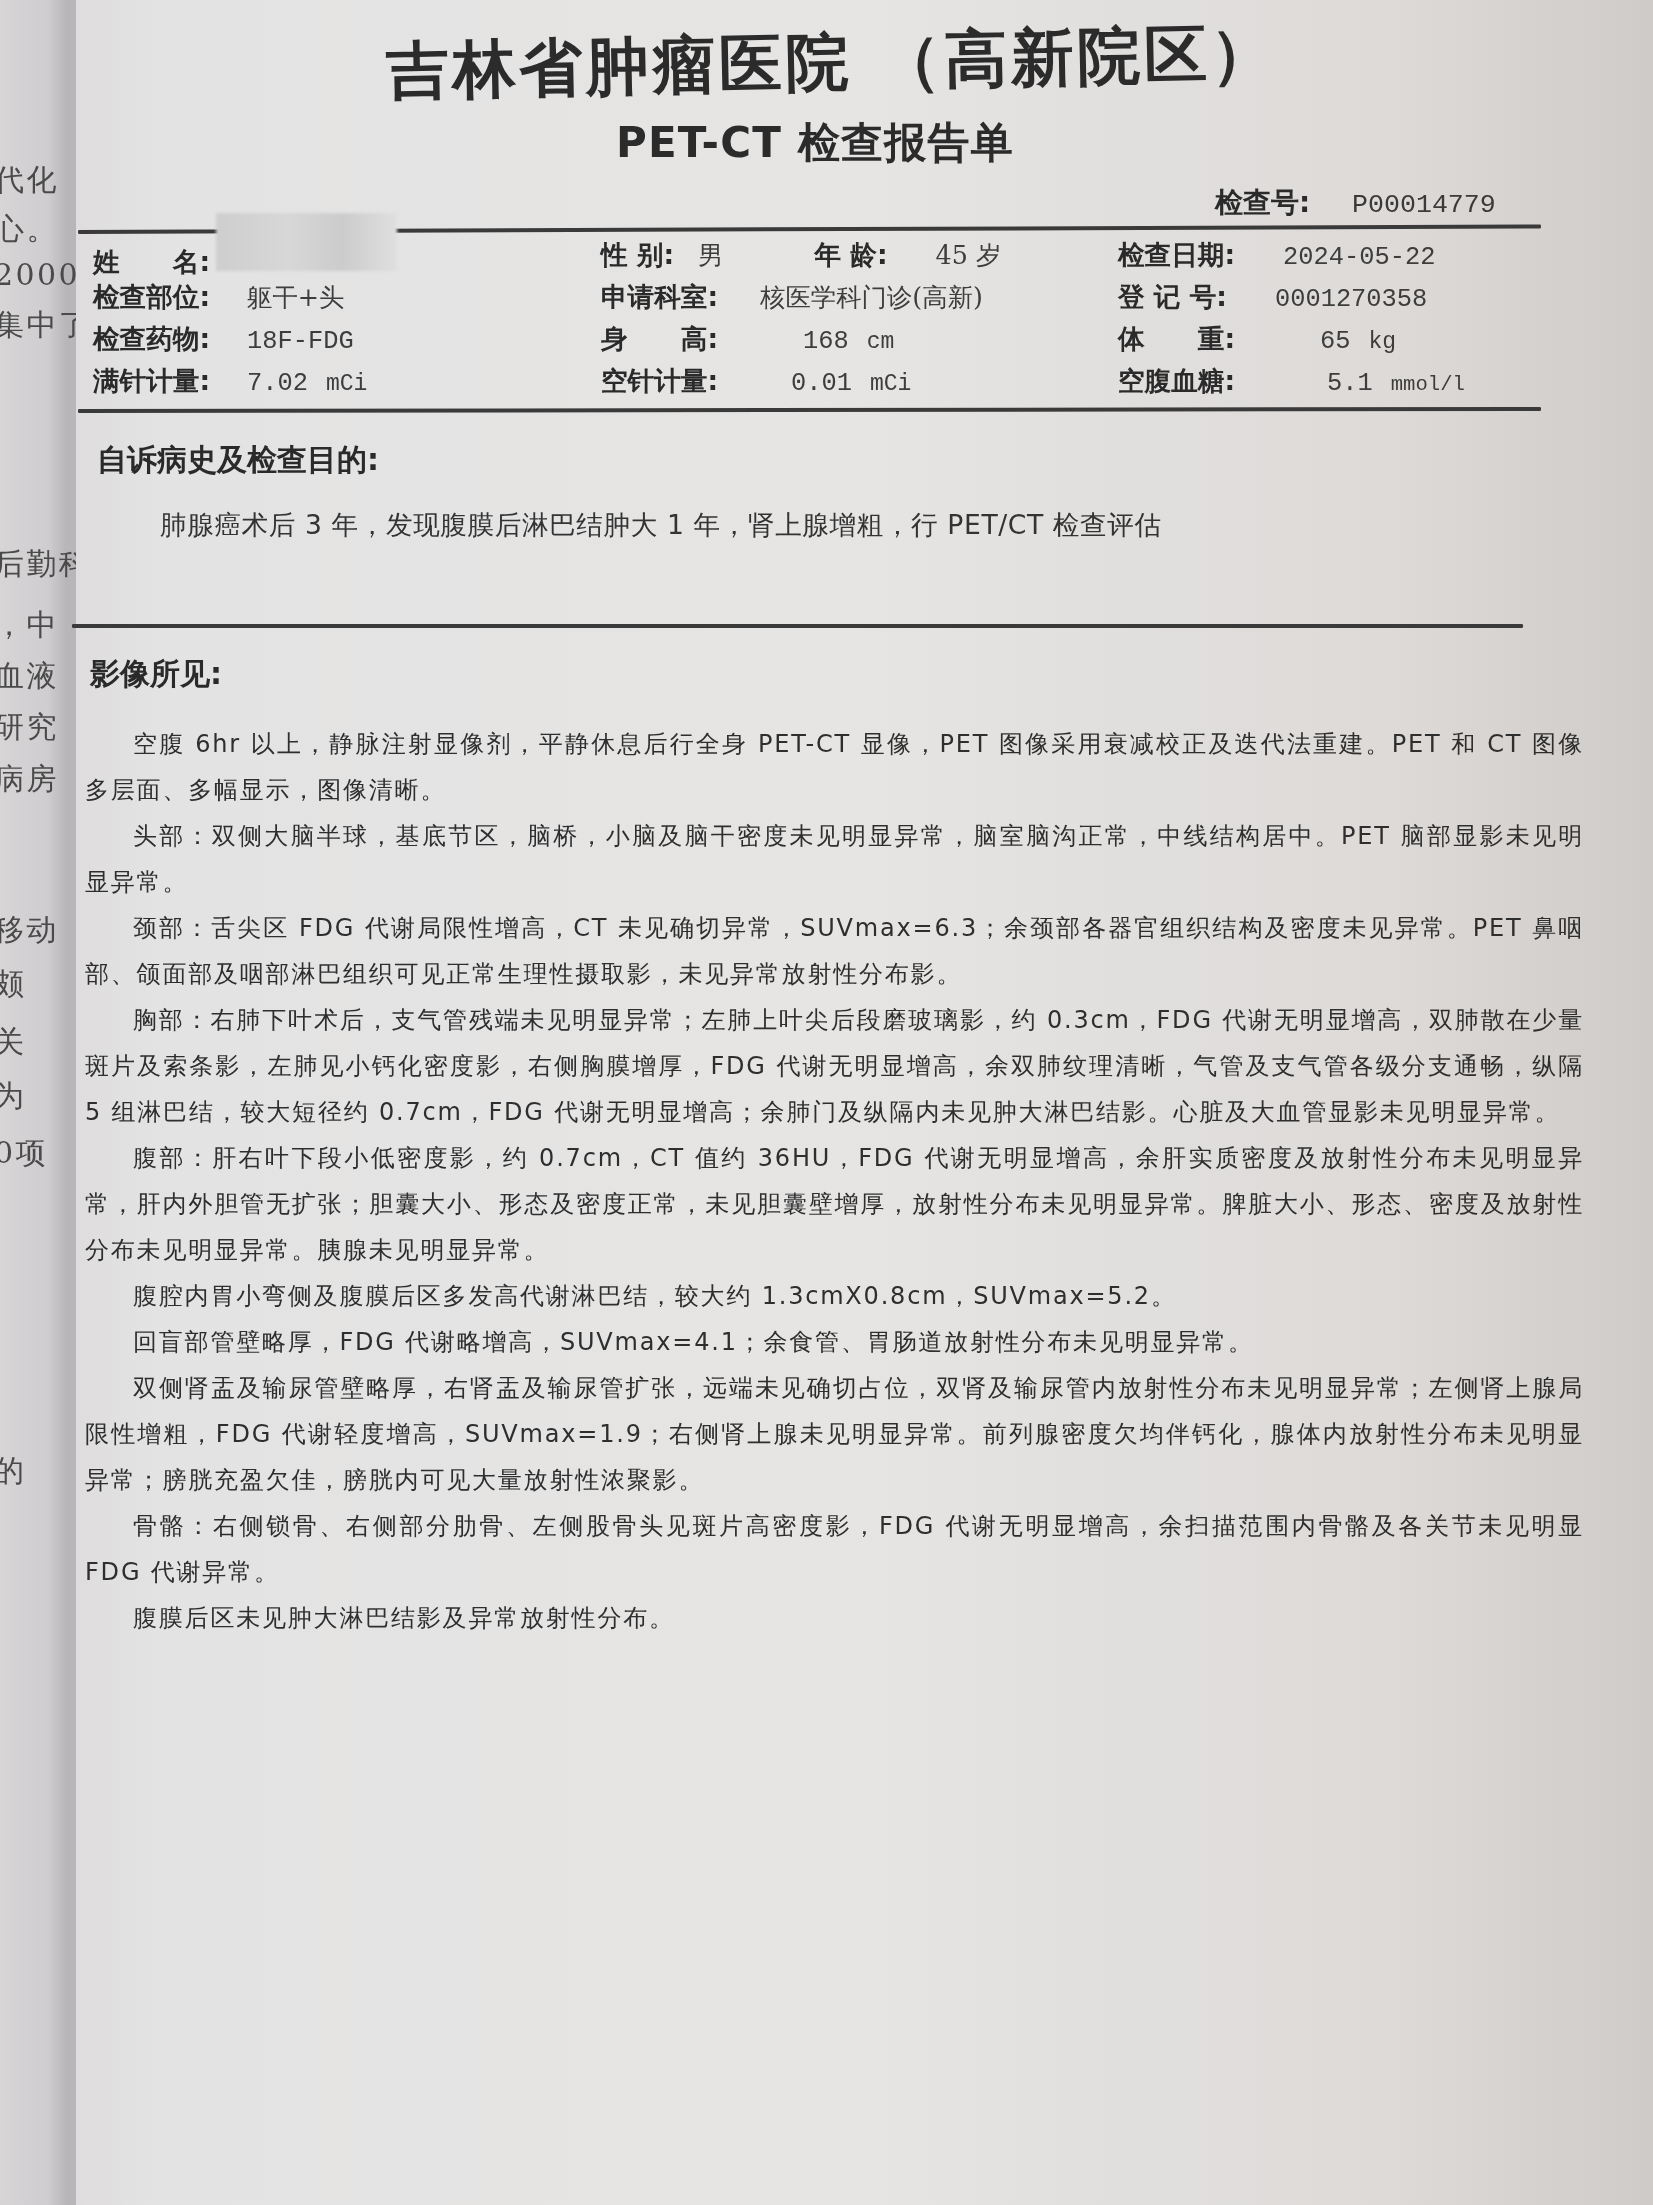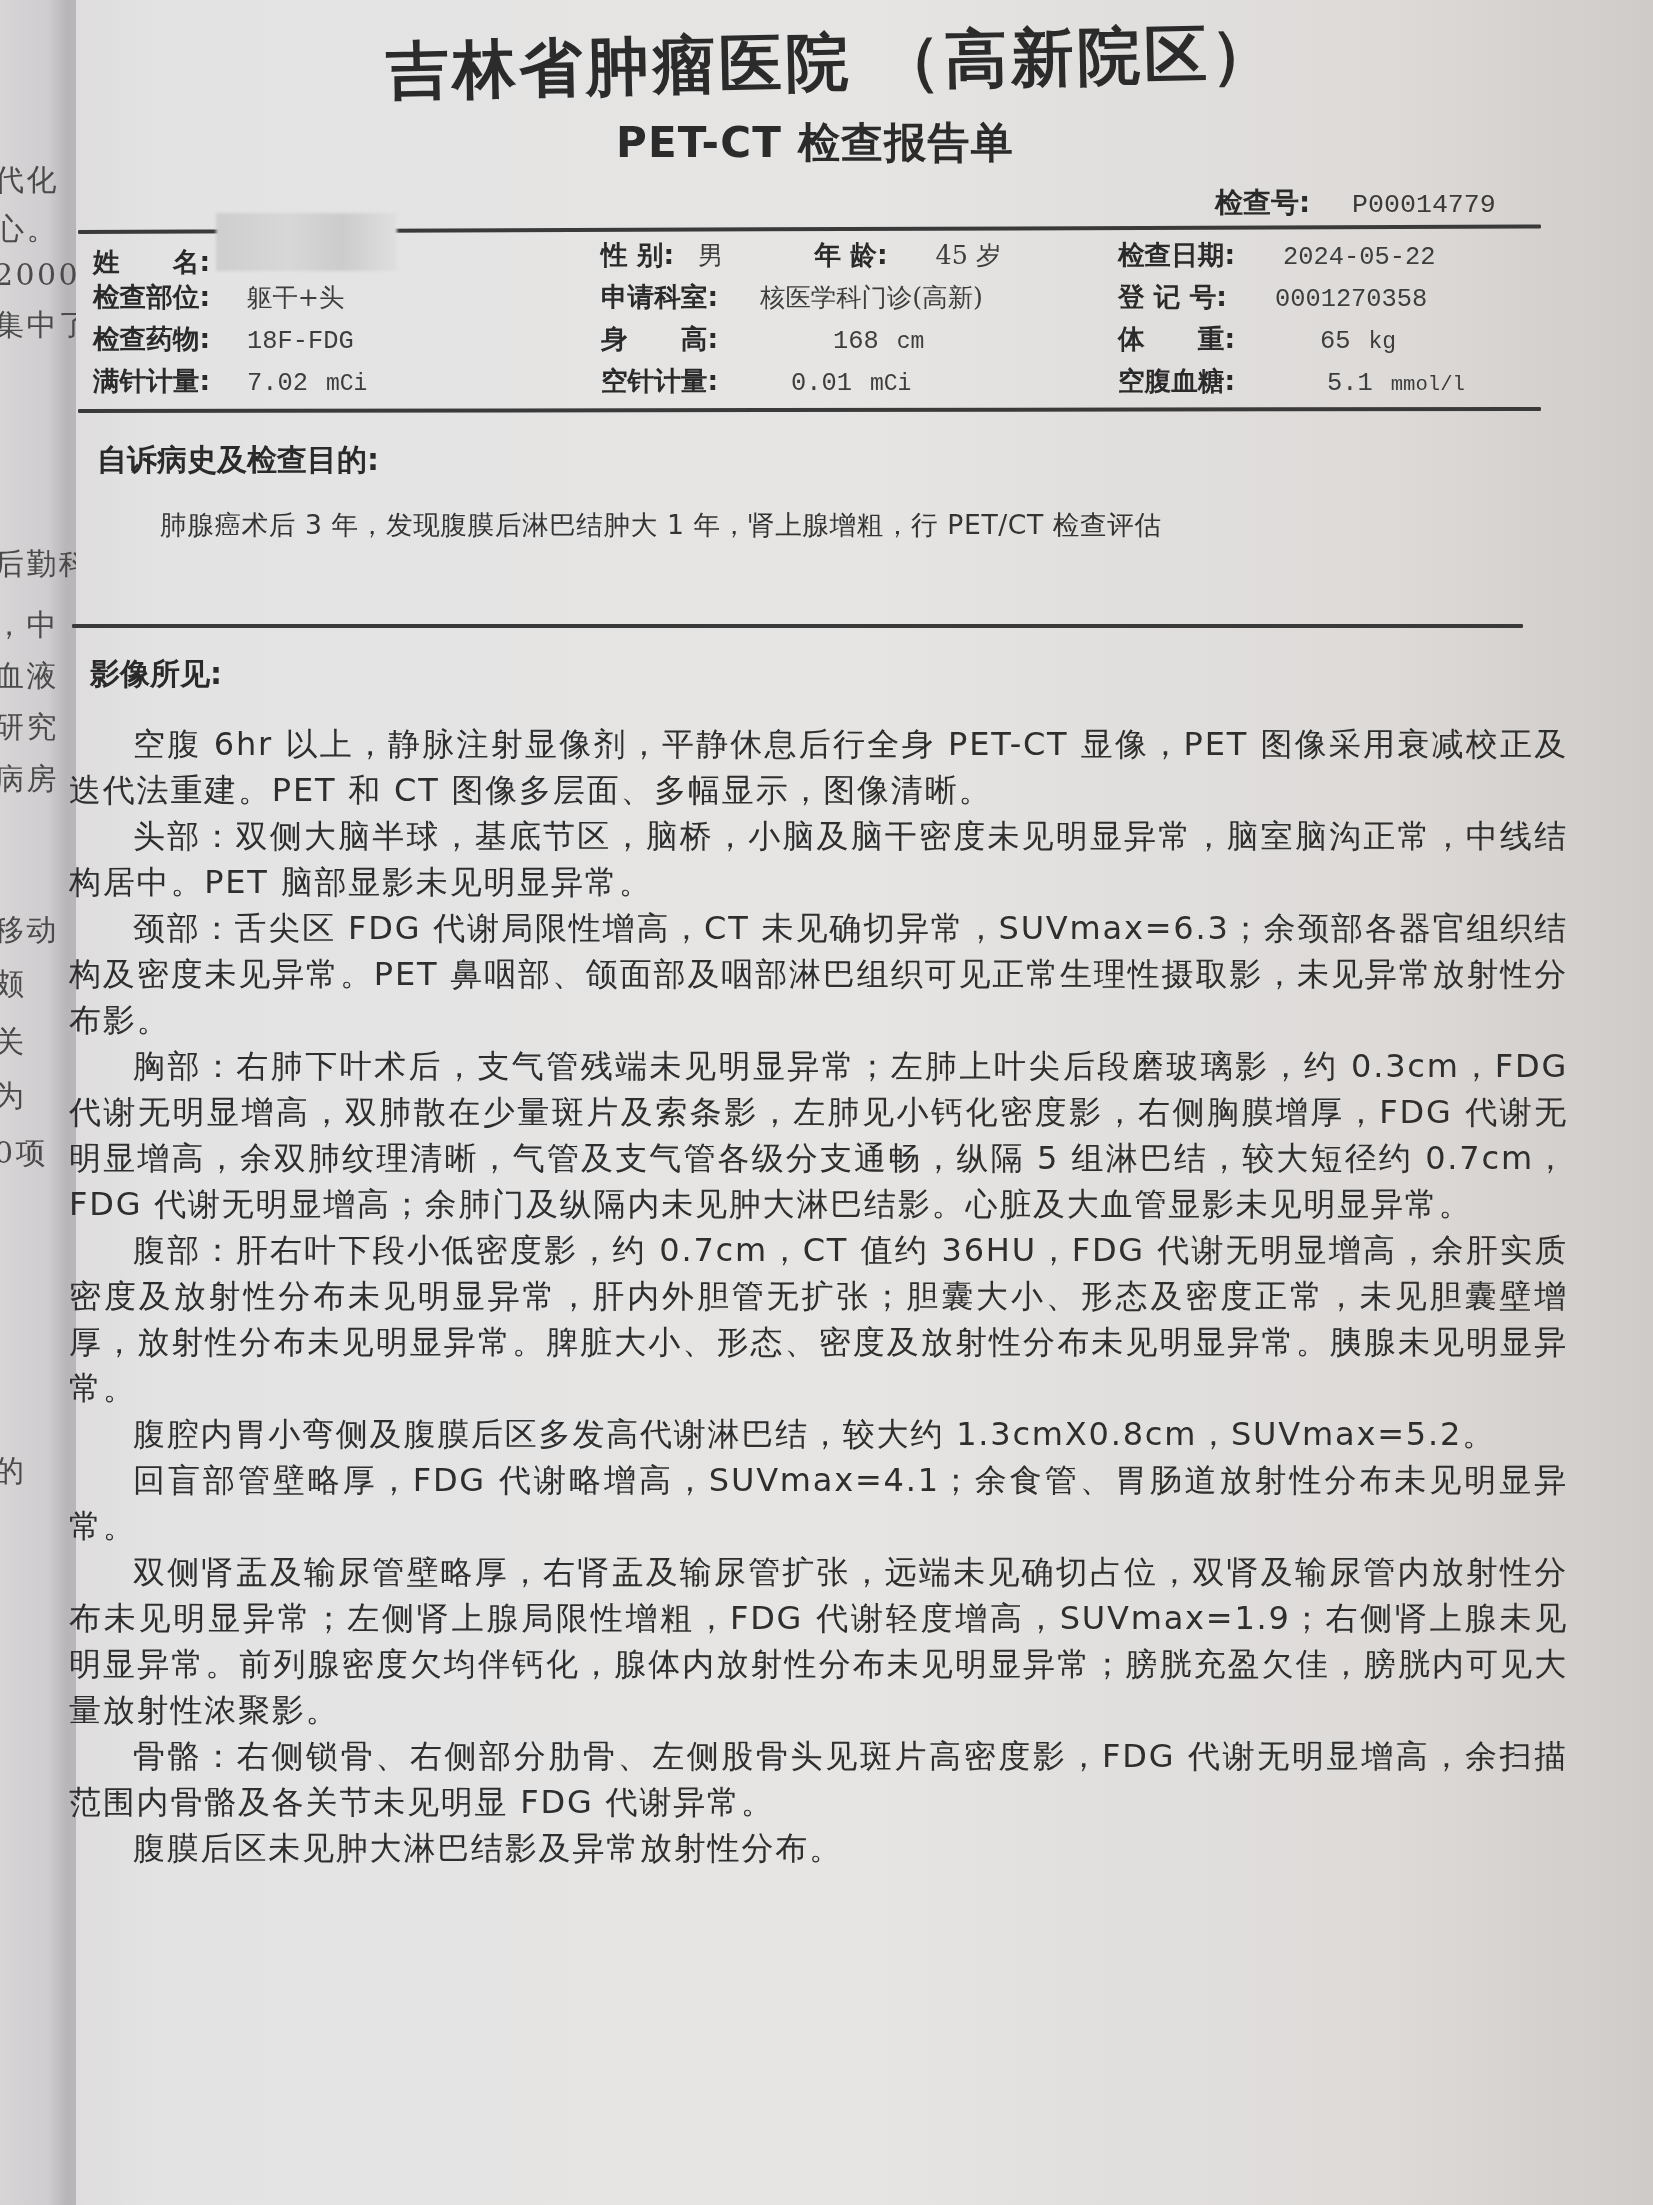--- a/index.html
+++ b/index.html
@@ -155,25 +155,25 @@
     left: 94px;
     top: 507px;
     font-family: "DejaVu Sans", sans-serif;
     font-size: 26.6px;
     color: #333;
     white-space: nowrap;
     letter-spacing: 0.6px;
   }
   .findings {
     position: absolute;
-    left: 3px;
+    left: 19px;
     top: 721px;
     width: 1499px;
     font-family: "DejaVu Sans", sans-serif;
-    font-size: 32px;
+    font-size: 24px;
     line-height: 46px;
     color: #2e2e2e;
     letter-spacing: 1.8px;
   }
   .findings p {
     margin: 0;
     text-indent: 2em;
     text-align: justify;
   }
 </style>
@@ -242,21 +242,21 @@
       </div>
     </div>
 
     <div class="info-row">
       <div class="field col1">
         <span class="lbl">检查药物:</span>
         <span class="val" style="margin-left:37px">18F-FDG</span>
       </div>
       <div class="field col2">
         <span class="lbl">身　　高:</span>
-        <span class="val" style="margin-left:115px">168</span>
+        <span class="val" style="margin-left:85px">168</span>
         <span class="unit">cm</span>
       </div>
       <div class="field col3">
         <span class="lbl">体　　重:</span>
         <span class="val" style="margin-left:85px">65</span>
         <span class="unit">kg</span>
       </div>
     </div>
 
     <div class="info-row">

